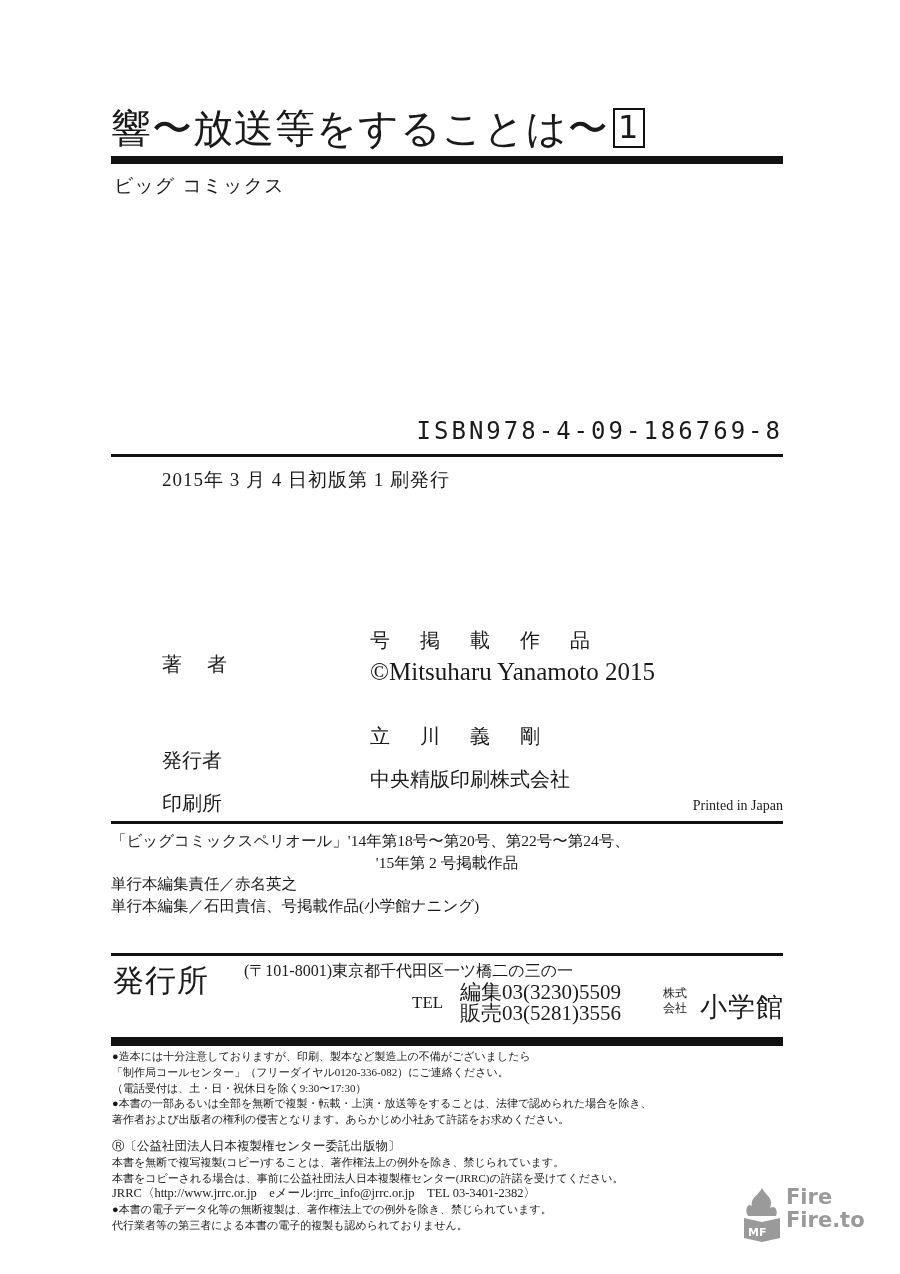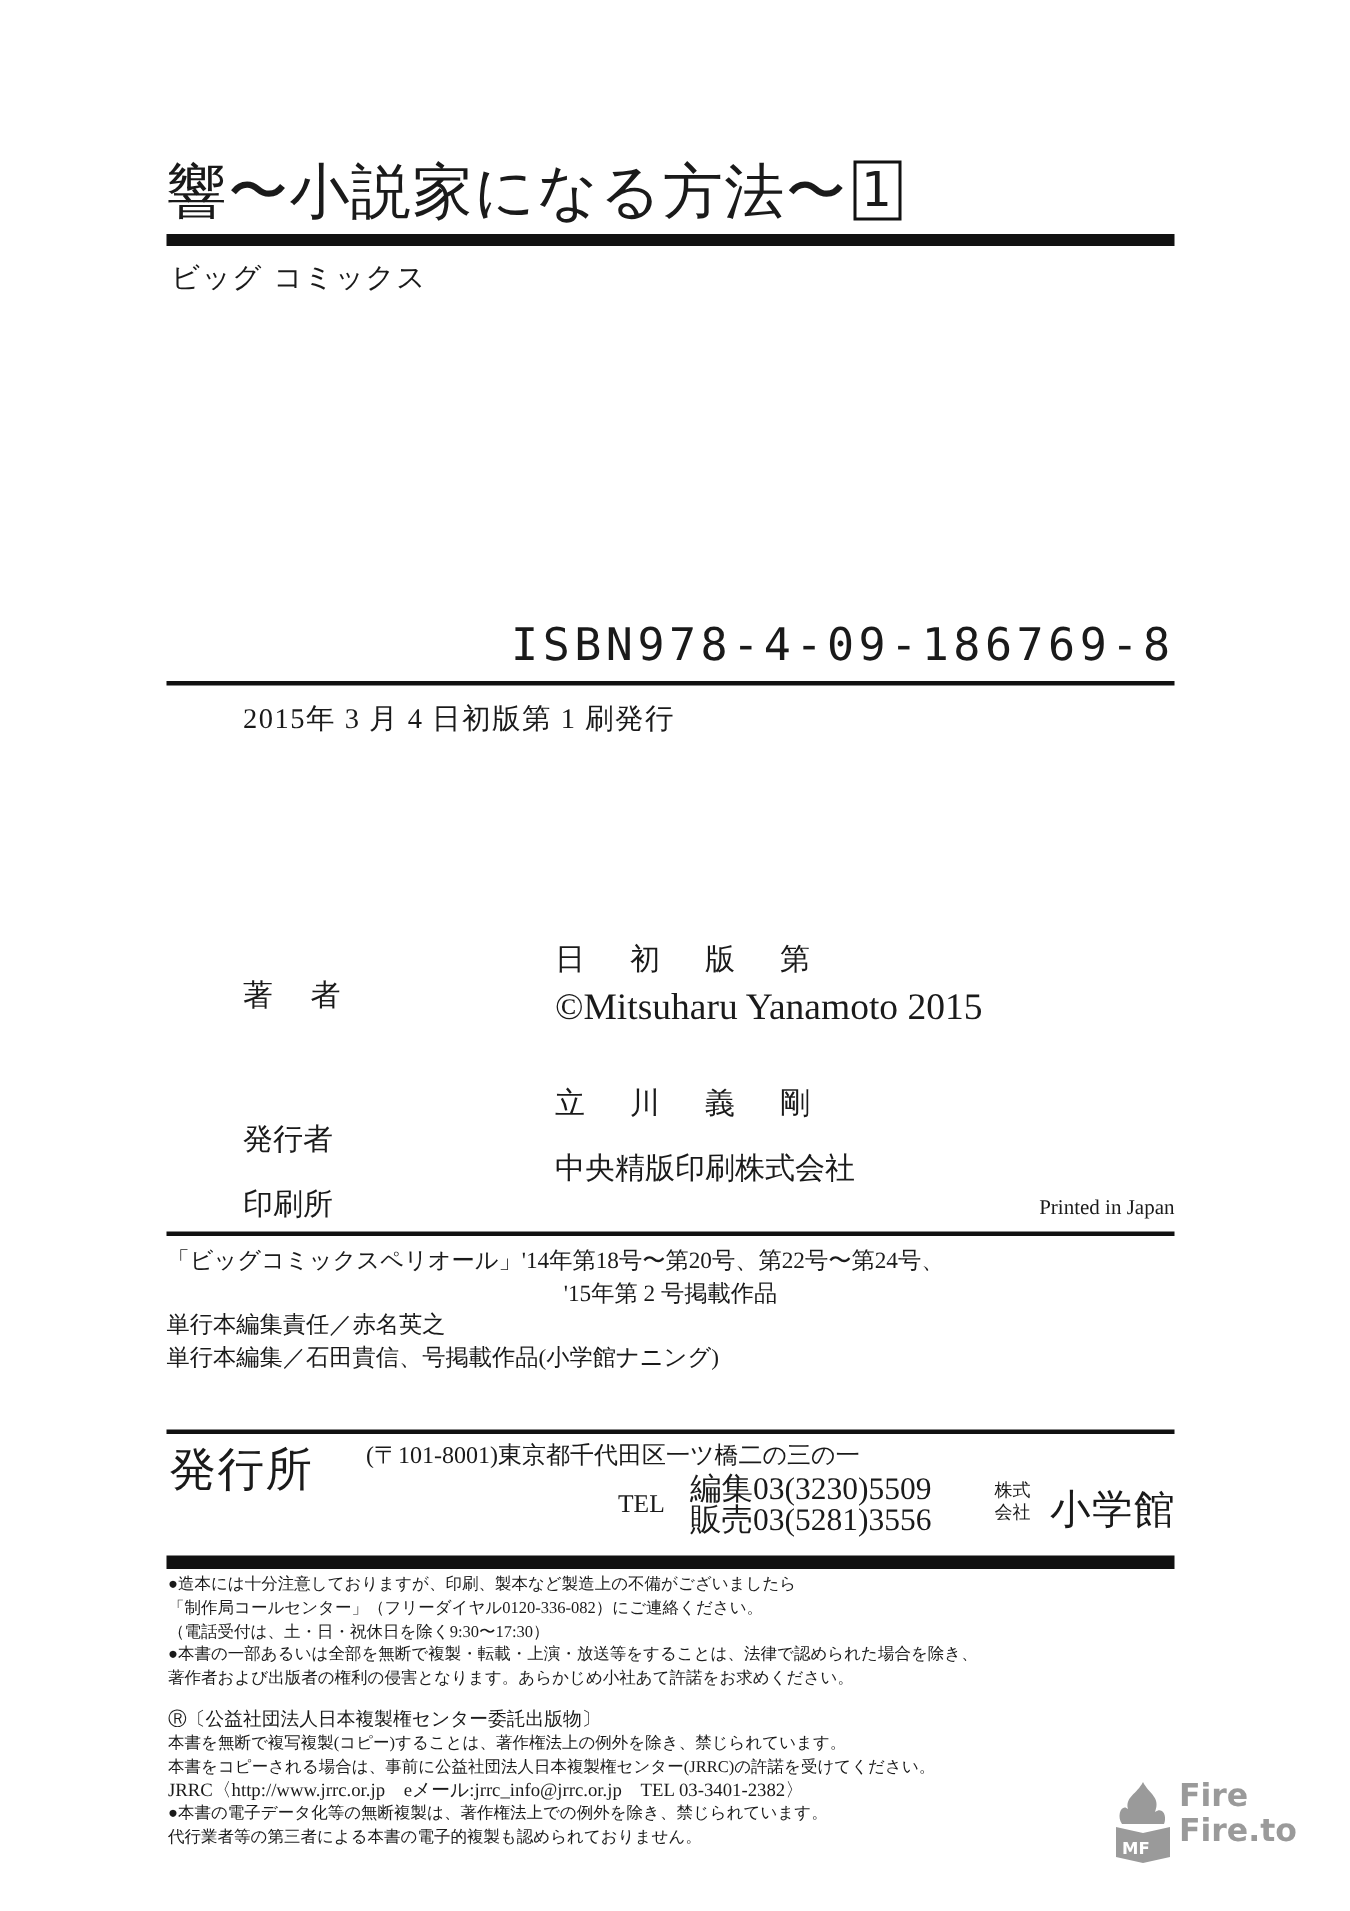--- a/index.html
+++ b/index.html
@@ -7,21 +7,21 @@
   .abs { position:absolute; }
   .sans { font-family:"DejaVu Sans", "Liberation Sans", sans-serif; }
   .serif { font-family:Liberation Serif, serif; }
   .mono { font-family:"DejaVu Sans Mono", "Liberation Mono", monospace; }
   .rule { position:absolute; left:111px; width:672px; background:#111; }
 
   .title { left:111px; top:104px; font-size:40px; line-height:48px; letter-spacing:1px; white-space:nowrap; }
   .volbox { display:inline-block; border:2px solid #111; width:28px; height:36px; line-height:34px; text-align:center; font-size:32px; margin-left:4px; vertical-align:4px; }
   .imprint { left:114px; top:172px; font-size:19px; line-height:26px; letter-spacing:1px; }
 
-  .isbn { right:117px; top:416px; font-size:30px; line-height:30px; letter-spacing:3px; }
+  .isbn { right:117px; top:416px; font-size:24px; line-height:30px; letter-spacing:3px; }
   .date { left:162px; top:466px; font-size:19px; line-height:28px; letter-spacing:1px; }
 
   .label { left:162px; font-size:20px; line-height:28px;margin-top:24px; }
   .value { left:370px; font-size:20px; line-height:28px; white-space:nowrap; }
   .spaced { letter-spacing:30px; }
   .printed { right:117px; top:796px; font-size:14px; line-height:20px; }
 
   .credits { left:111px; top:830px; width:672px; font-size:15.5px; line-height:21.5px; }
   .credits .c { text-align:center; padding-left:0; }
 
@@ -33,30 +33,30 @@
   .corp-name { left:700px; top:991px; font-size:27px; line-height:32px; letter-spacing:1px; }
 
   .notes { left:112px; top:1049px; width:620px; font-size:11px; line-height:15.8px; white-space:nowrap; }
 
   .wm { left:740px; top:1186px; width:140px; height:60px; color:#9a9a9a; }
   .wm-text { position:absolute; left:46px; top:0; font-size:21px; line-height:23px; font-weight:bold; }
 </style>
 </head>
 <body>
 
-<div class="abs title sans"><span>響〜小説家になる方法〜</span><span class="volbox">1</span></div>
+<div class="abs title sans"><span>響〜放送等をすることは〜</span><span class="volbox">1</span></div>
 <div class="rule" style="top:156px;height:8px;"></div>
 <div class="abs imprint sans">ビッグ コミックス</div>
 
 <div class="abs isbn mono">ISBN978-4-09-186769-8</div>
 <div class="rule" style="top:454px;height:3px;"></div>
 <div class="abs date serif">2015年 3 月 4 日初版第 1 刷発行</div>
 
 <div class="abs label serif" style="top:626px;letter-spacing:10px;">著 者</div>
-<div class="abs value serif spaced" style="top:626px;">日初版第</div>
+<div class="abs value serif spaced" style="top:626px;">号掲載作品</div>
 <div class="abs value serif" style="top:658px;font-size:25px;">©Mitsuharu Yanamoto  2015</div>
 
 <div class="abs label serif" style="top:722px;">発行者</div>
 <div class="abs value serif spaced" style="top:722px;">立川義剛</div>
 
 <div class="abs label serif" style="top:765px;">印刷所</div>
 <div class="abs value serif" style="top:765px;">中央精版印刷株式会社</div>
 
 <div class="abs printed serif">Printed in Japan</div>
 <div class="rule" style="top:821px;height:3px;"></div>

